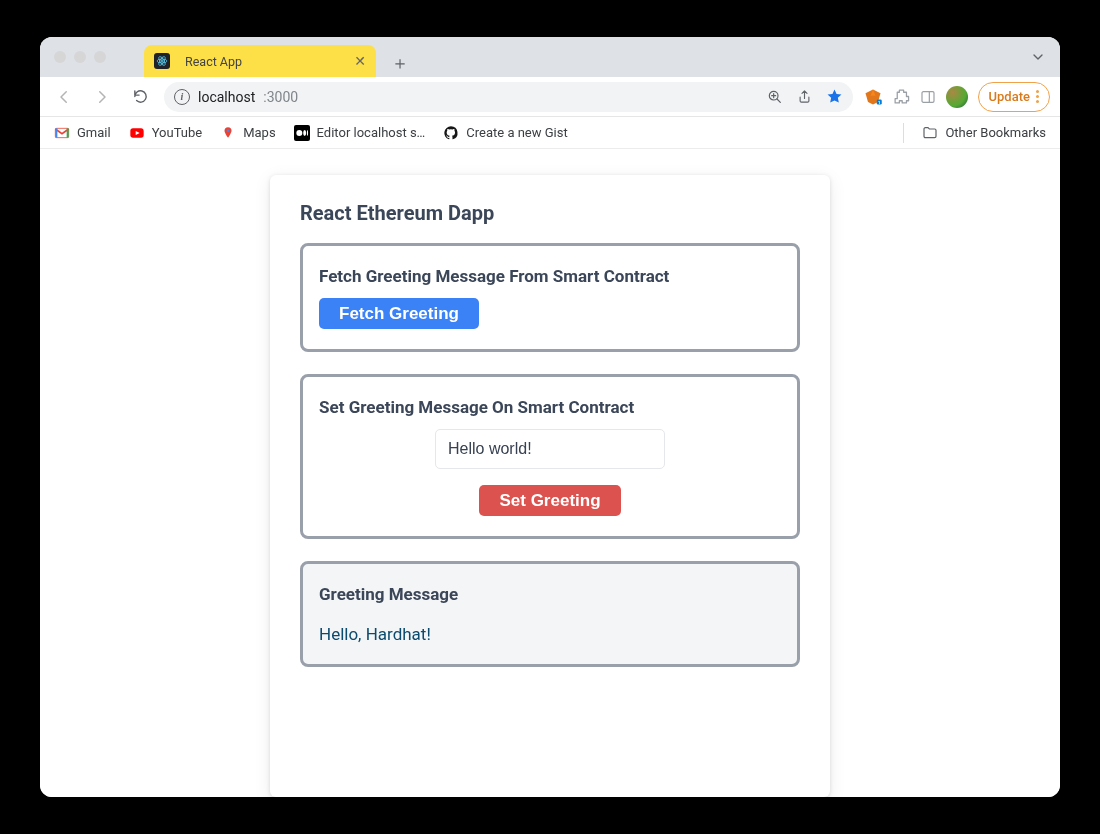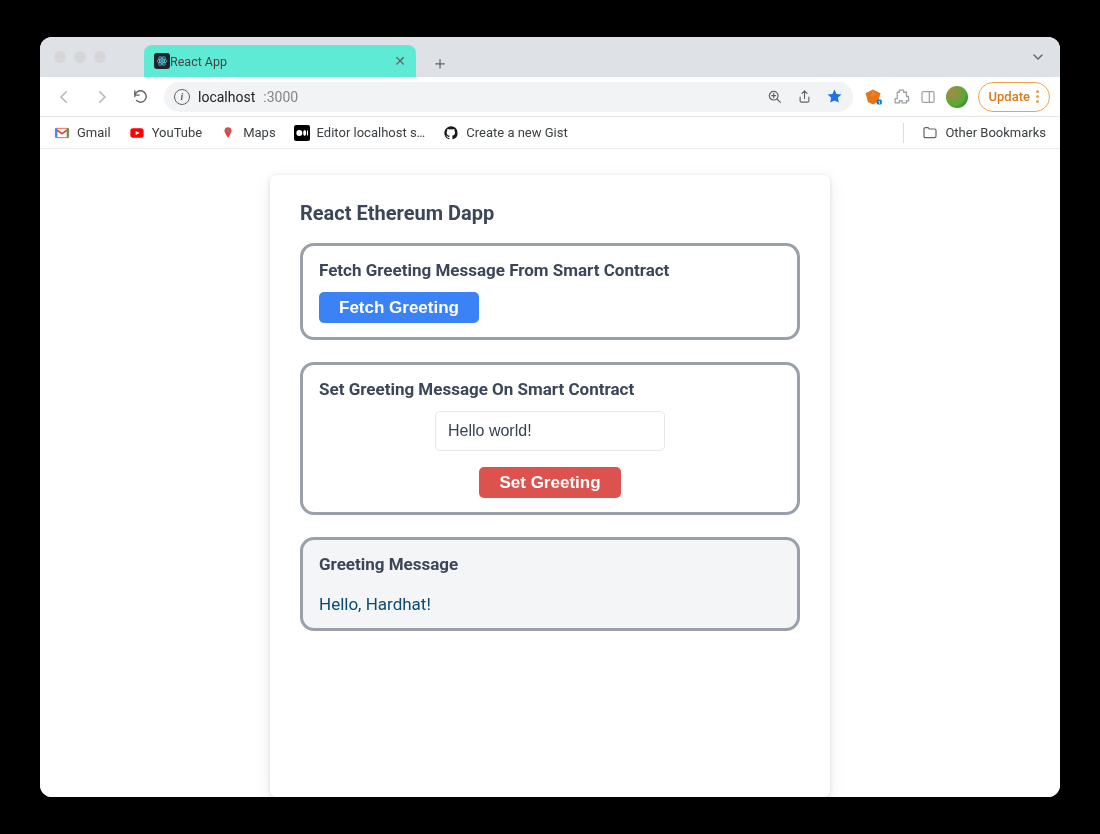--- a/index.html
+++ b/index.html
@@ -13,22 +13,22 @@
       width: 1020px; height: 760px; background: #fff; border-radius: 12px;
       box-shadow: 0 20px 60px rgba(0,0,0,.5); overflow: hidden; display: flex; flex-direction: column;
     }
     
     .tabstrip {
       background: #dee1e6; height: 40px; display: flex; align-items: flex-end; padding-left: 12px; position: relative;
     }
     .traffic { position: absolute; left: 14px; top: 14px; display: flex; gap: 8px; }
     .traffic .dot { width: 12px; height: 12px; border-radius: 50%; background: #d6d6d6; }
     .tab {
-      background: #5eead4; height: 32px; width: 272px; border-radius: 8px 8px 0 0; margin-left: 92px;
-      display: flex; align-items: center; padding: 0 10px; gap: 0; font-size: 12.5px; color: #444;
+      background: #fde047; height: 32px; width: 232px; border-radius: 8px 8px 0 0; margin-left: 92px;
+      display: flex; align-items: center; padding: 0 10px; gap: 15px; font-size: 12.5px; color: #444;
     }
     .tab .favicon { width: 16px; height: 16px; background: #20232a; border-radius: 3px; display:flex; align-items:center; justify-content:center;}
     .tab .favicon svg { width:12px; height:12px; }
     .tab .close { margin-left: auto; color: #666; font-size: 14px; line-height: 1; }
     .newtab { width: 28px; height: 28px; display:flex; align-items:center; justify-content:center; margin-left: 10px; color:#5f6368; font-size:18px; border-radius:50%; }
     .tabstrip .chev { position:absolute; right:14px; top:12px; color:#5f6368; }
     
     .toolbar {
       height: 40px; background: #fff; border-bottom: 1px solid #e6e6e6; display: flex; align-items: center;
       padding: 0 10px; gap: 10px;
@@ -64,21 +64,21 @@
     
     .viewport {
       flex:1; background:#fff; display:flex; justify-content:center; padding-top: 26px;
     }
     .card {
       width: 560px; background:#fff; border-radius: 6px; padding: 26px 30px 50px 30px;
       box-shadow: 0 1px 4px rgba(0,0,0,.12), 0 4px 18px rgba(0,0,0,.08);
     }
     .card h1 { font-size: 20px; font-weight: 700; color:#3b4658; margin-bottom: 18px; }
     .panel {
-      border: 3px solid #9aa0aa; border-radius: 14px; padding: 14px 16px; margin-bottom: 22px;
+      border: 3px solid #9aa0aa; border-radius: 8px; padding: 20px 16px; margin-bottom: 22px;
     }
     .panel h2 { font-size: 17px; font-weight: 700; color:#3b4658; margin-bottom: 12px; }
     .btn {
       display:inline-flex; align-items:center; justify-content:center; height: 31px; padding: 0 20px;
       border-radius: 5px; border:none; font-size: 17px; font-weight: 700; color:#fff; cursor:pointer;
     }
     .btn-blue { background:#3b82f6; }
     .btn-red { background:#dc524e; }
     .row { display:flex; align-items:center; justify-content:space-between; gap: 16px; flex-direction: column; }
     .text-input {

